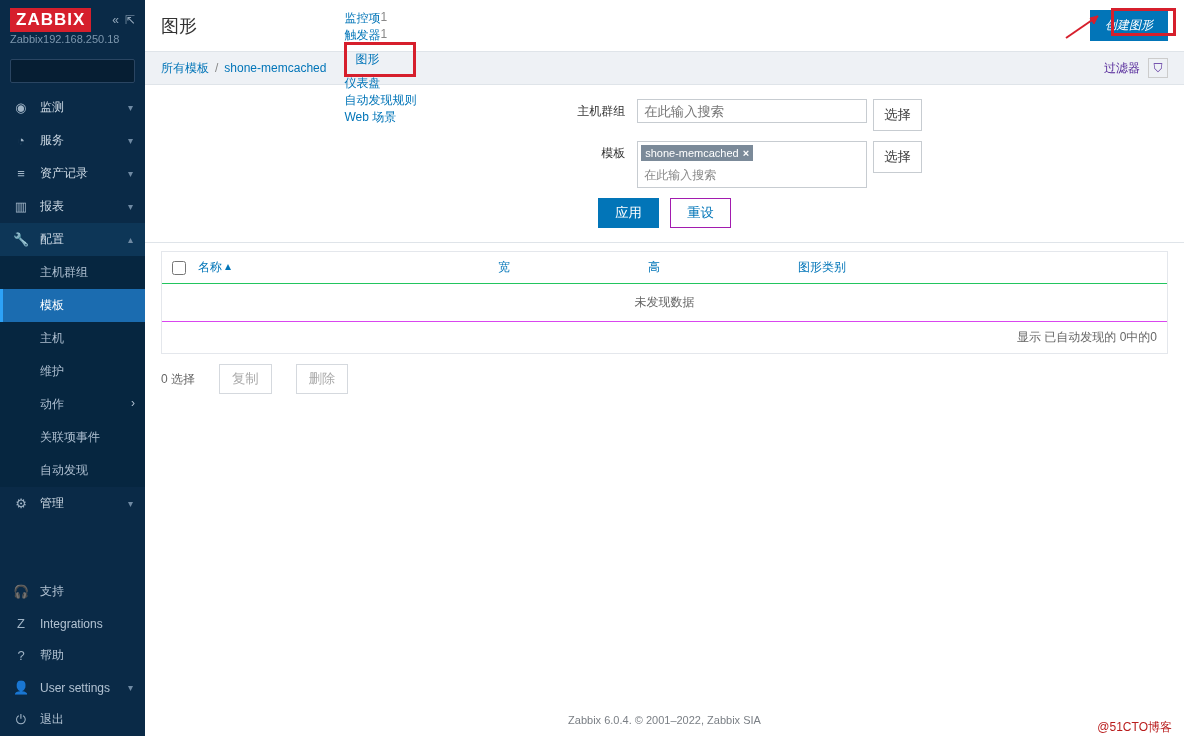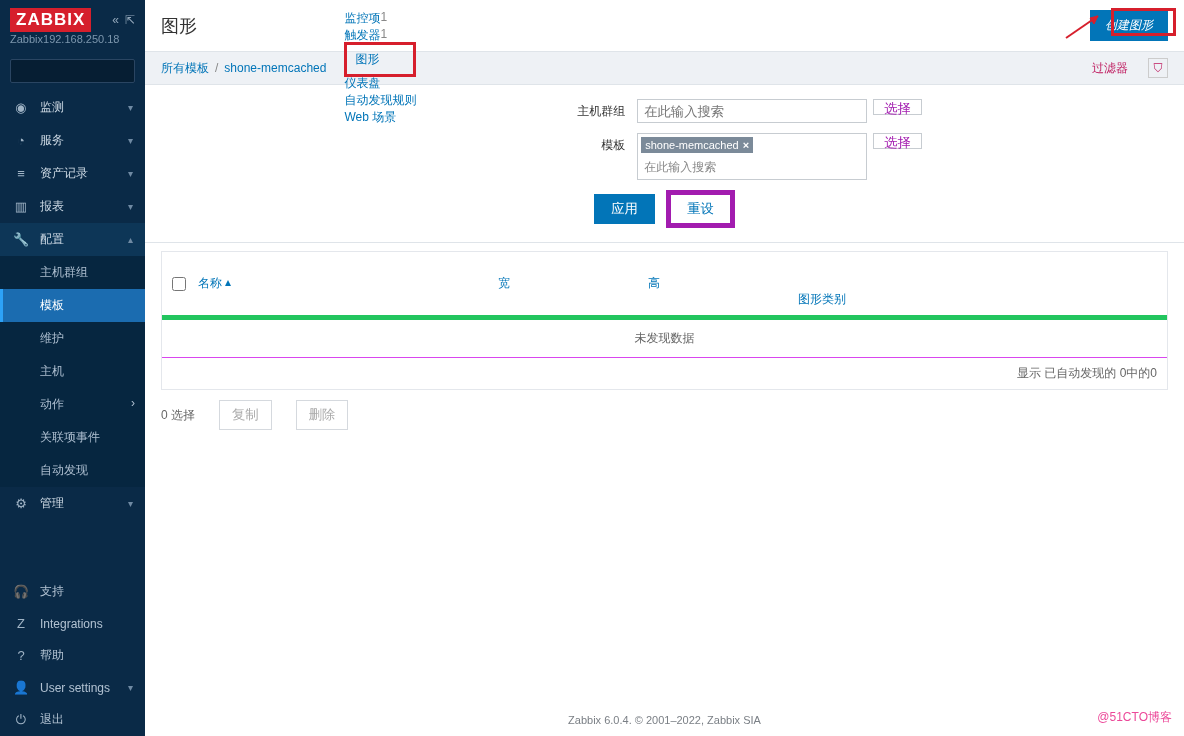--- a/index.html
+++ b/index.html
@@ -30,48 +30,48 @@
 .page-head { display:flex; align-items:center; padding:10px 16px; }
 .page-title { font-size:18px; color:#333; }
 .btn-primary { margin-left:auto; background:#0275b8; color:#fff; border:1px solid #0275b8; padding:6px 14px; cursor:pointer; font-size:12px;font-style:italic; }
 .annot-box { position:absolute; top:8px; right:8px; width:65px; height:28px; border:3px solid #d61f2c; pointer-events:none; }
 .tabs-row { display:flex; align-items:center; background:#eef1f5; border-top:1px solid #dfe4e9; border-bottom:1px solid #dfe4e9; padding:0 16px; height:34px; }
 .crumb { color:#0275b8; cursor:pointer; }
 .sep { color:#888; margin:0 6px; }
 .tab { color:#0275b8; margin-left:18px; cursor:pointer; display:flex; gap:0; }
 .tab .cnt { color:#888; }
 .tab.active { border:3px solid #d61f2c; padding:6px 8px; margin-top:-2px; margin-bottom:-2px; }
-.filter-toggle { margin-left:auto; display:flex; align-items:center; gap:20px; color:#be185d; }
+.filter-toggle { margin-left:auto; display:flex; align-items:center; gap:8px; color:#4c1d95; }
 .filter-toggle .fic { border:1px solid #ccc; width:20px; height:20px; display:flex; align-items:center; justify-content:center; font-size:12px; }
 .filter-body { border-bottom:1px solid #dfe4e9; padding:14px 16px; }
 .frow { display:flex; align-items:flex-start; margin-bottom:10px; justify-content:center; }
 .flabel { width:230px; text-align:right; padding-right:12px; color:#333; padding-top:4px; }
 .finput { width:230px; height:24px; border:1px solid #c7ccd1; padding:2px 6px; color:#888; background:#fff; }
-.fbtn { height:16px; border:1px solid #c7ccd1; background:#fff; padding:0 10px; margin-left:6px; cursor:pointer; color:#a21caf; }
+.fbtn { height:32px; border:1px solid #c7ccd1; background:#fff; padding:0 10px; margin-left:6px; cursor:pointer; color:#404040; }
 .tagbox { width:230px; border:1px solid #c7ccd1; background:#fff; }
 .tag { display:inline-flex; align-items:center; background:#7b8a99; color:#fff; margin:3px; padding:2px 4px; font-size:11px; }
 .tag .x { margin-left:4px; font-weight:bold; cursor:pointer; }
 .tagbox .ph { padding:3px 6px; color:#888; }
 .actions { text-align:center; margin-top:8px; }
 .btn-apply { background:#0275b8; color:#fff; border:1px solid #0275b8; padding:5px 16px; cursor:pointer; }
-.btn-reset { background:#fff; border:5px solid #a21caf; color:#0275b8; padding:5px 16px; cursor:pointer; margin-left:8px; }
+.btn-reset { background:#fff; border:1px solid #a21caf; color:#0275b8; padding:5px 16px; cursor:pointer; margin-left:8px; }
 .table { margin:8px 16px 0; border:1px solid #e4e7ec; }
-.thead { display:flex; align-items:center; padding:7px 10px; border-bottom:5px solid #22c55e; }
+.thead { display:flex; align-items:center; padding:7px 10px; border-bottom:1px solid #22c55e; }
 .thead .cb { width:14px; height:14px; margin-right:12px; }
 .th { color:#0275b8; cursor:pointer; }
 .th.name { flex:0 0 300px; display:flex; gap:3px; }
 .th.w { flex:0 0 150px; }
 .th.h { flex:0 0 150px; }
-.th.type { flex:1;margin-top:32px; }
+.th.type { flex:1; }
 .tnodata { text-align:center; color:#666; padding:10px; }
 .tfoot { text-align:right; padding:7px 10px; color:#666; border-top:1px solid #d946ef; }
 .sel-actions { display:flex; align-items:center; gap:24px; padding:10px 16px; color:#666; }
 .dbtn { border:1px solid #d5d9de; color:#aaa; background:#fff; padding:5px 12px; }
 .footer { margin-top:auto; text-align:center; color:#7a7f85; padding:10px; font-size:11px; }
-.watermark { position:absolute; right:12px; bottom:10px; color:#ec4899; font-size:12px; }
+.watermark { position:absolute; right:12px; bottom:0; color:#b91c1c; font-size:12px; }
 .arrow { position:absolute; top:12px; right:80px; width:40px; height:30px; pointer-events:none; }
 .arrow svg line, .arrow svg polygon { stroke:#d61f2c; fill:#d61f2c; }
 </style>
 </head>
 <body>
 
 <div class="sidebar">
   <div class="sb-top">
     <div class="logo-row">
       <span class="logo">ZABBIX</span>
@@ -108,22 +108,22 @@
         <span class="chev">▾</span>
       </div>
       <div class="mi expanded">
         <span class="ic">🔧</span>
         <span>配置</span>
         <span class="chev">▴</span>
       </div>
       <div class="sub">
         <div class="si"><span>主机群组</span></div>
         <div class="si active"><span>模板</span></div>
+        <div class="si"><span>主机</span></div>
         <div class="si"><span>维护</span></div>
-        <div class="si"><span>主机</span></div>
         <div class="si"><span>动作</span><span class="chev" style="float:right">›</span></div>
         <div class="si"><span>关联项事件</span></div>
         <div class="si"><span>自动发现</span></div>
       </div>
       <div class="mi">
         <span class="ic">⚙</span>
         <span>管理</span>
         <span class="chev">▾</span>
       </div>
     </div>

